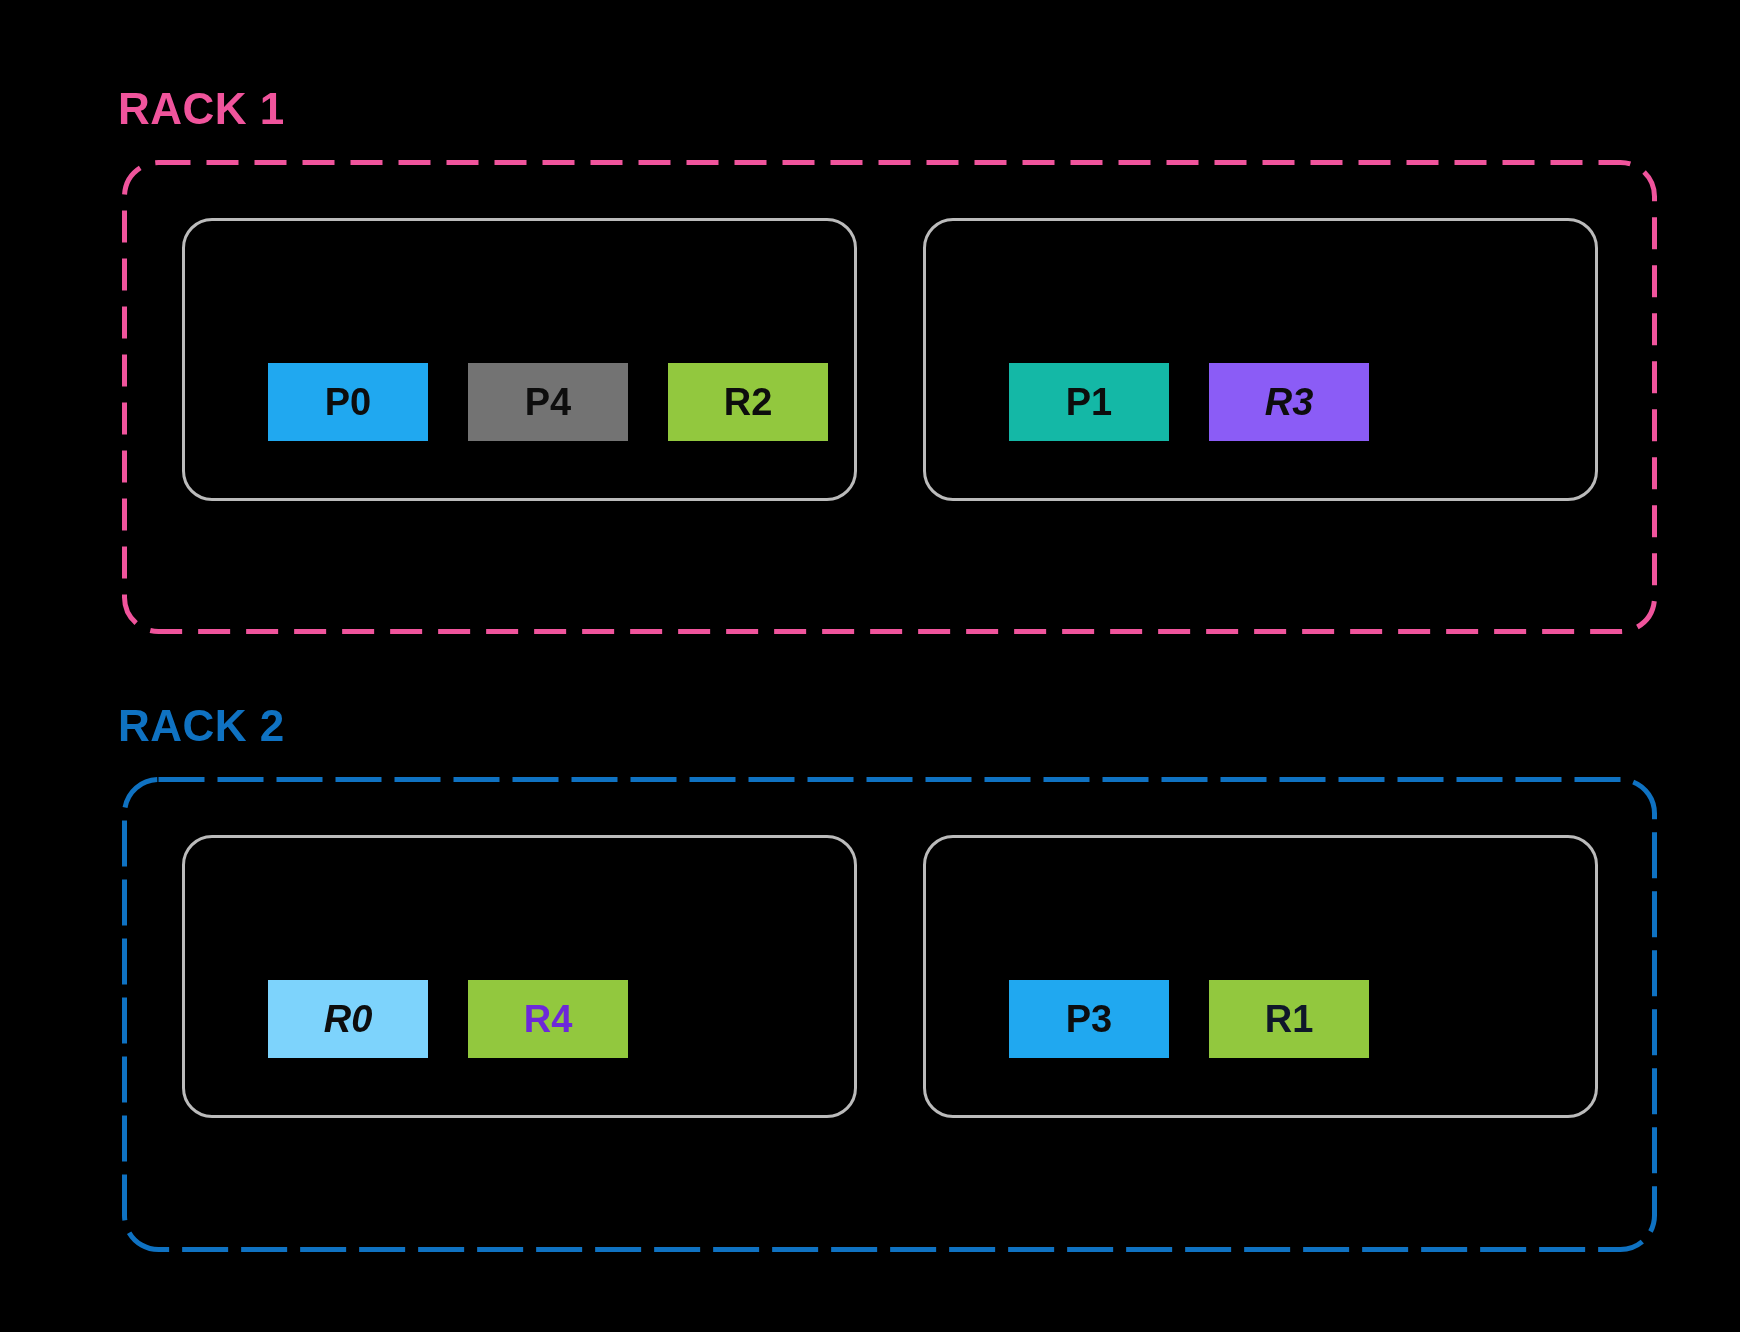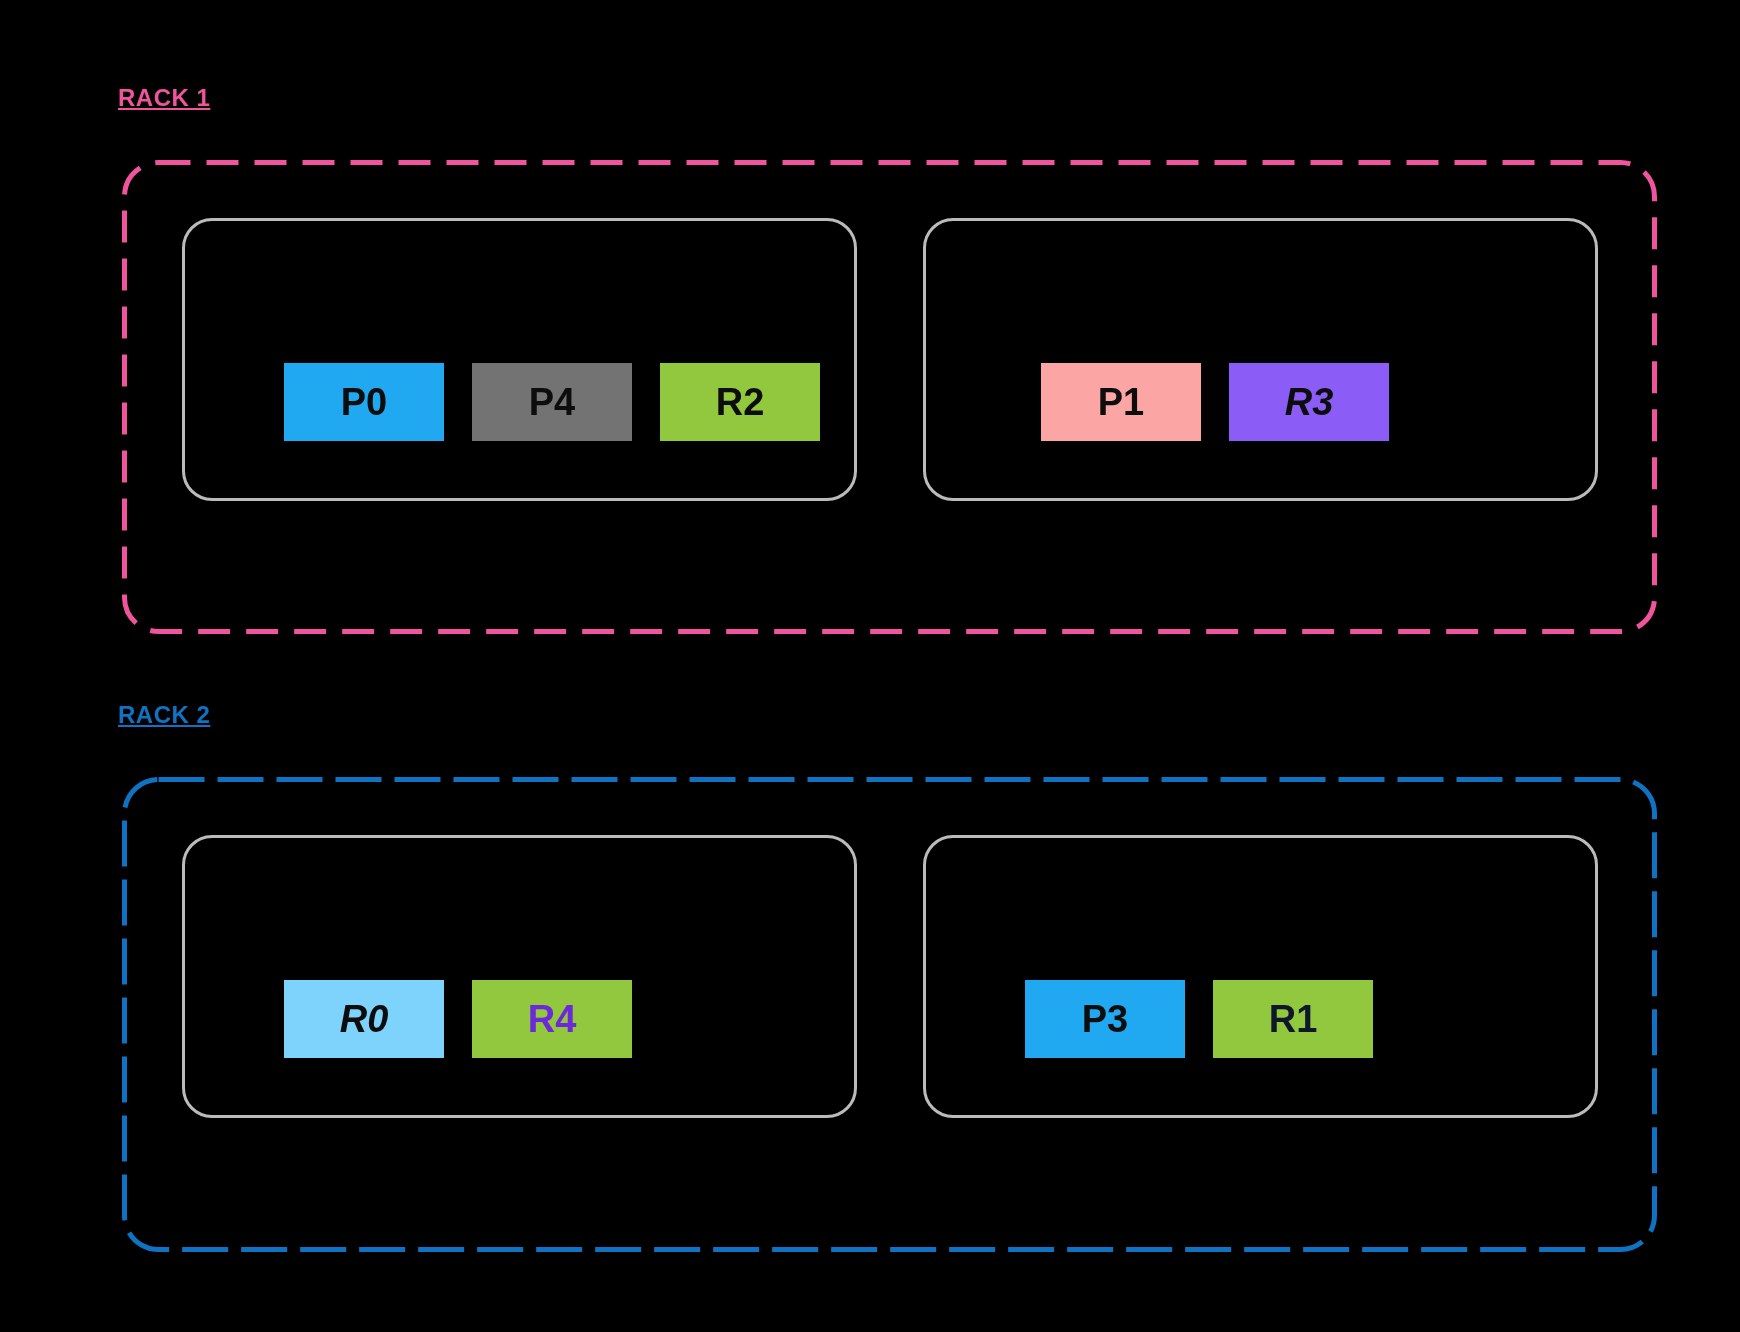--- a/index.html
+++ b/index.html
@@ -22,49 +22,48 @@
     position: absolute;
     left: 122px;
     width: 1535px;
   }
   .rack-1 { top: 160px; height: 474px; }
   .rack-2 { top: 777px; height: 475px; }
   .rack-label {
     position: absolute;
     left: -4px;
     top: -76px;
-    font-size: 24px;
+    font-size: 44px;
     font-weight: bold;
     letter-spacing: 0.5px;
     white-space: nowrap;
-    text-decoration: underline;
   }
   .rack-boundary {
     position: absolute;
     left: 0; top: 0;
     width: 100%; height: 100%;
     display: block;
   }
   .host {
     position: absolute;
     top: 58px;
     width: 675px;
     height: 283px;
     border: 3px solid #BBBBBB;
     border-radius: 30px;
     box-sizing: border-box;
   }
   .host-1 { left: 60px; }
   .host-2 { left: 801px; }
   .slot-row {
     position: absolute;
-    left: 73px;
+    left: 57px;
     top: 142px;
     display: flex;
-    gap: 28px;
+    gap: 40px;
     padding-left: 26px;
   }
   .slot {
     width: 160px;
     height: 78px;
     display: flex;
     align-items: center;
     justify-content: center;
     font-size: 38px;
     font-weight: bold;
@@ -84,21 +83,21 @@
     <div class="host host-1" style="border-color: rgb(187, 187, 187);">
       <div class="slot-row">
         <div class="slot" style="background: rgb(32, 168, 240); color: rgb(13, 13, 13);">P0</div>
         <div class="slot" style="background: #737373; color: rgb(13, 13, 13);">P4</div>
         <div class="slot" style="background: rgb(146, 200, 62); color: rgb(13, 13, 13);">R2</div>
       </div>
     </div>
 
     <div class="host host-2" style="border-color: rgb(187, 187, 187);">
       <div class="slot-row">
-        <div class="slot" style="background: #fca5a5; color: rgb(13, 13, 13); margin-left: 16px;">P1</div>
+        <div class="slot" style="background: #14b8a6; color: rgb(13, 13, 13);">P1</div>
         <div class="slot" style="background: #8b5cf6; color: rgb(13, 13, 13); font-style: italic;">R3</div>
       </div>
     </div>
   </div>
 
   <div class="rack rack-2">
     <div class="rack-label" style="color: rgb(15, 114, 194); text-align: center;">RACK 2</div>
     <svg class="rack-boundary" viewBox="0 0 1535 475">
       <rect x="2.5" y="2.5" width="1530" height="470" rx="34" ry="34" fill="none" stroke-width="5" stroke-dasharray="46 13" style="stroke: rgb(15, 114, 194);"></rect>
     </svg>

